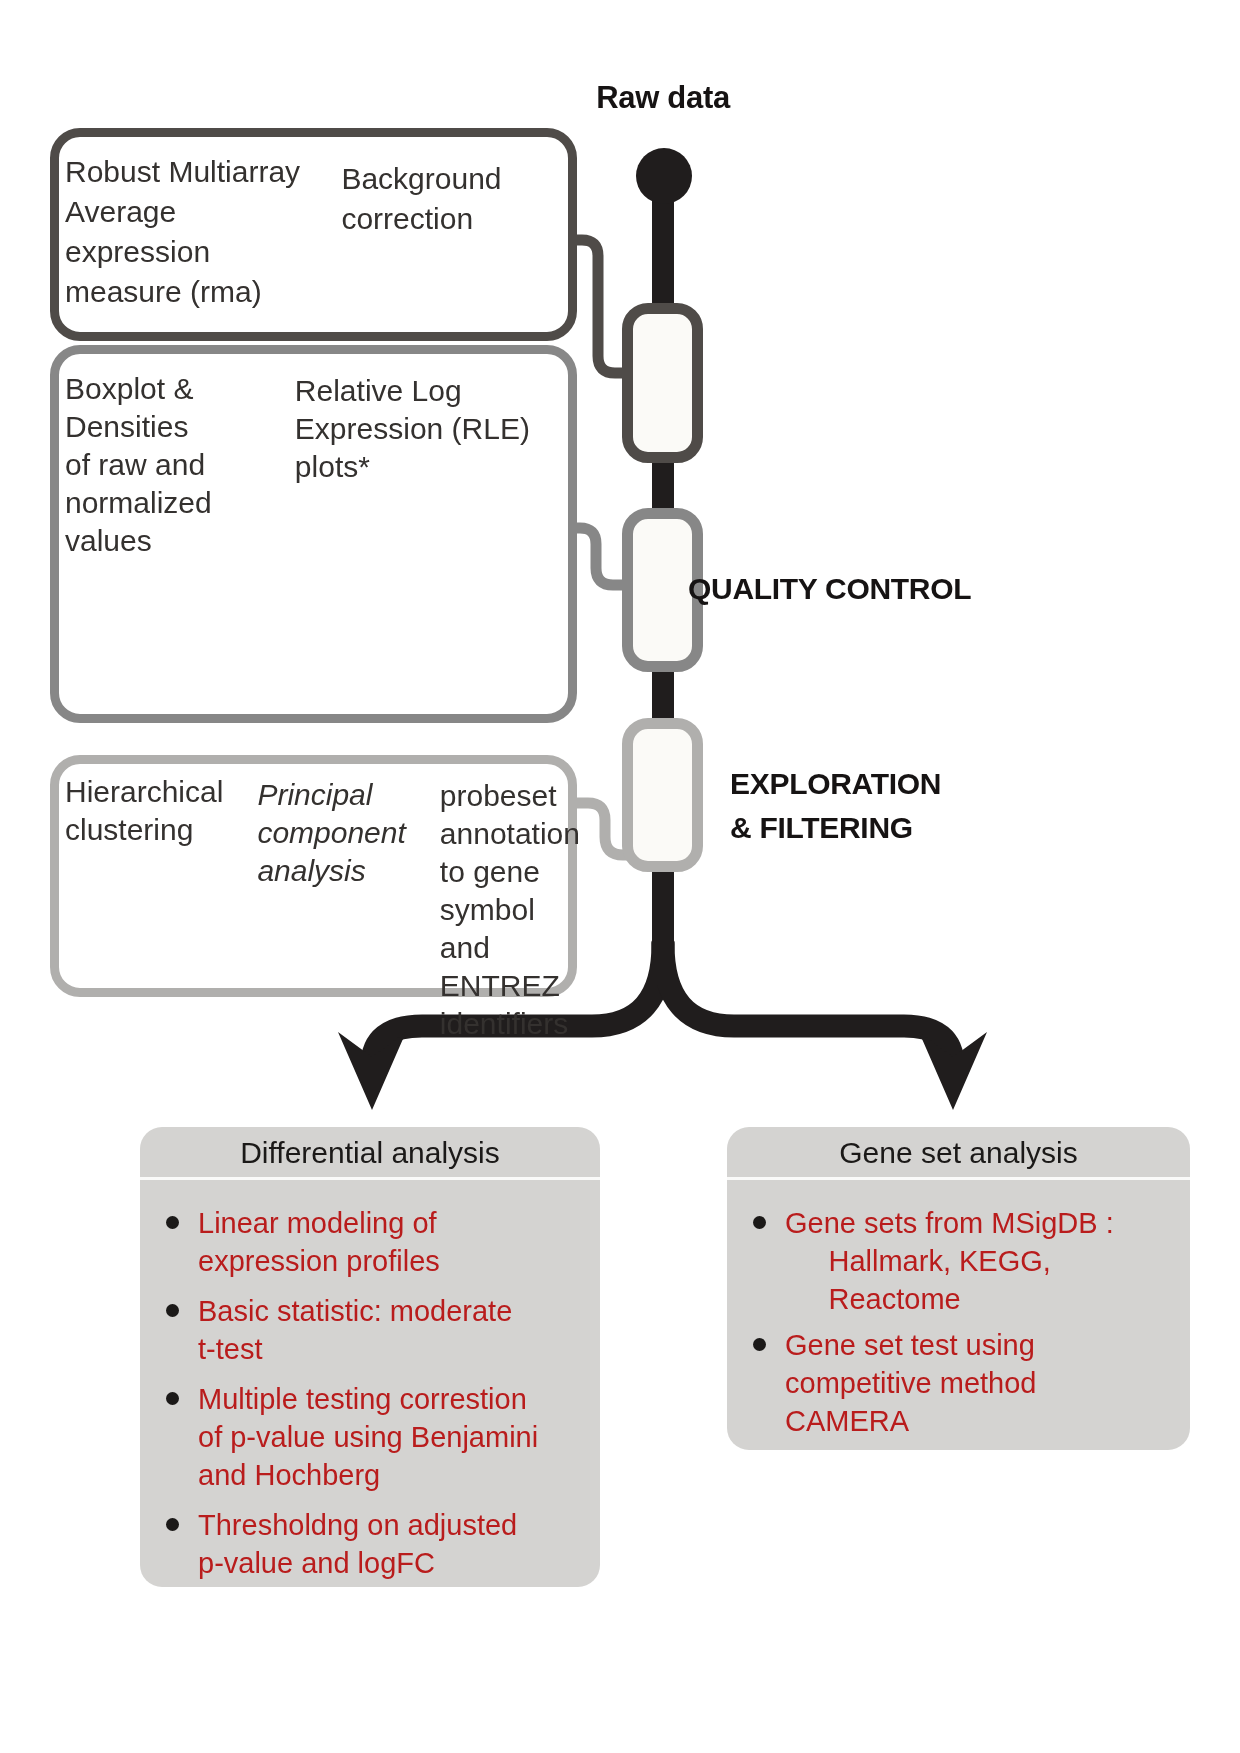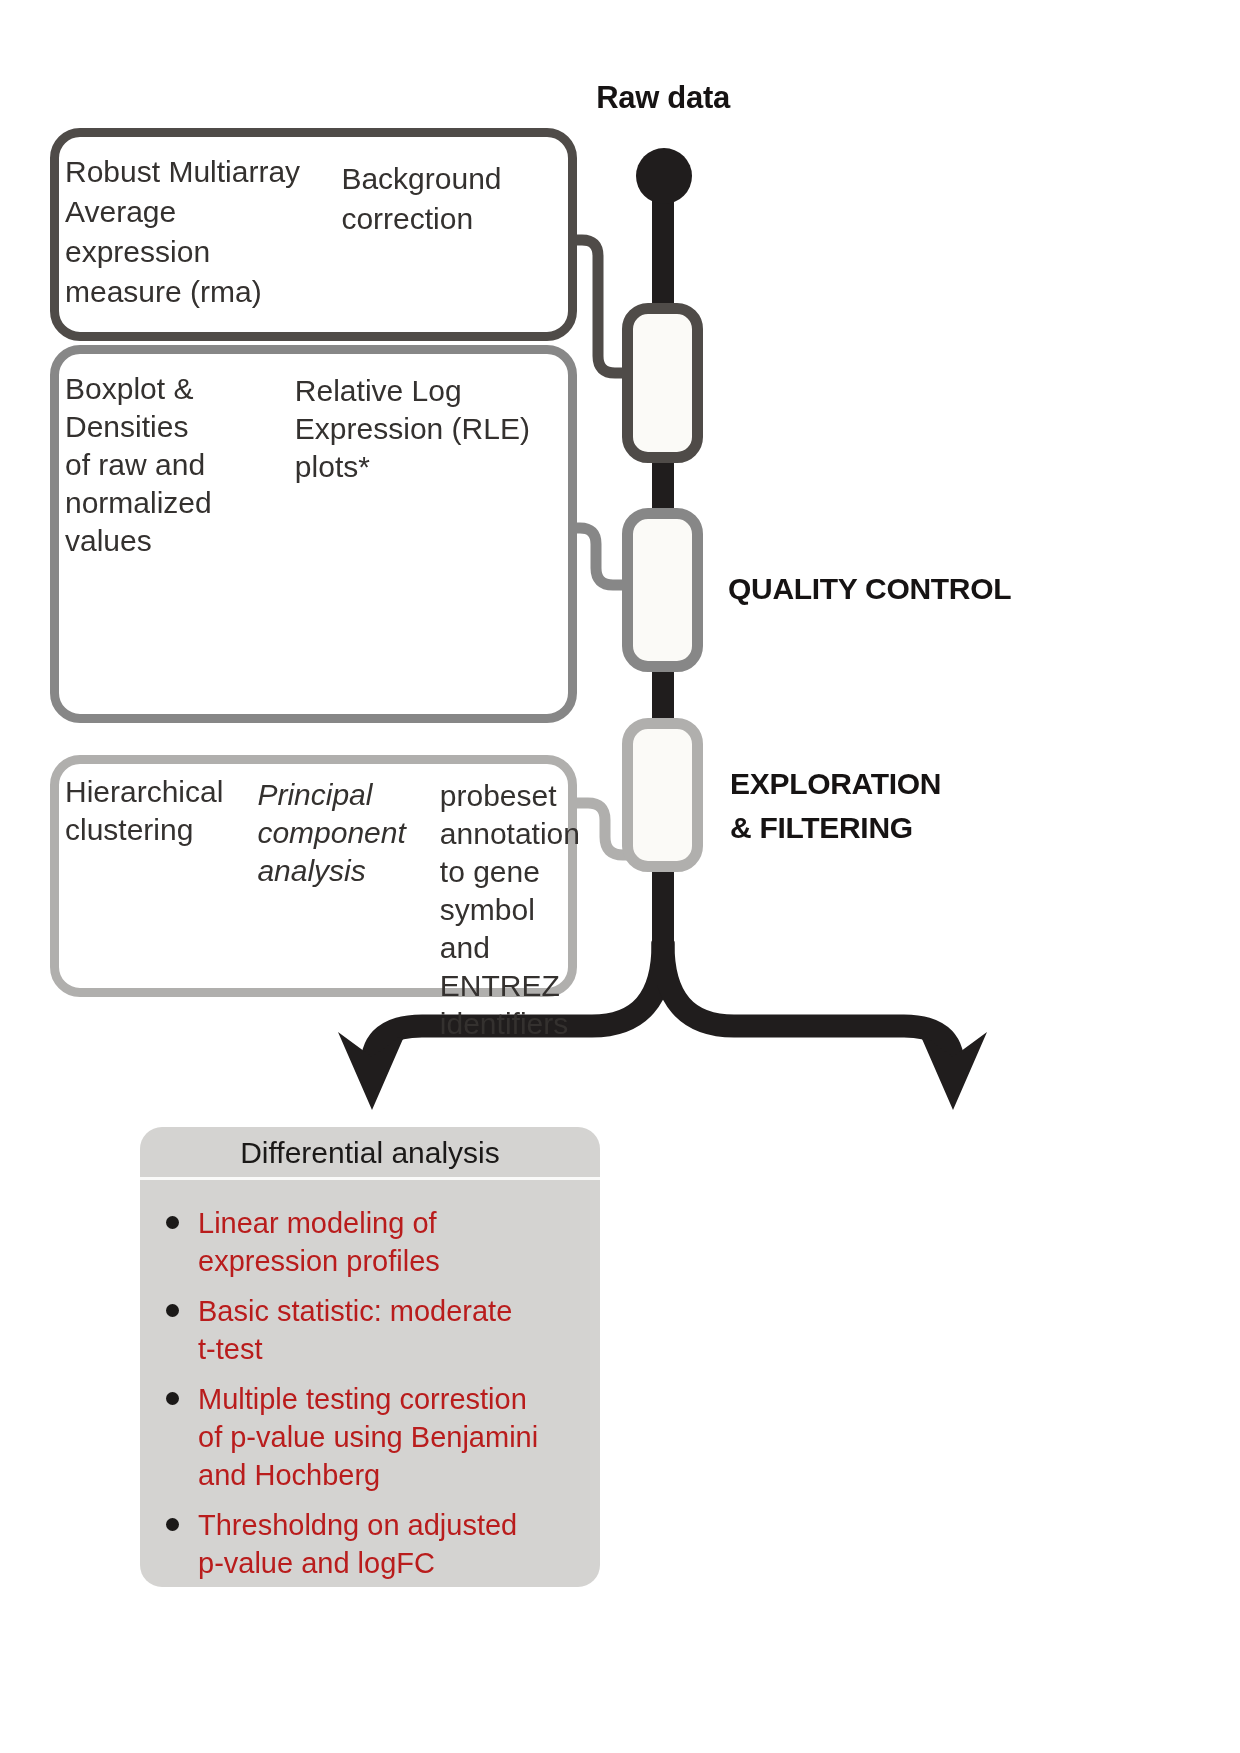--- a/index.html
+++ b/index.html
@@ -19,21 +19,21 @@
   
   .station{width:81px;height:160px;left:622px;border-radius:26px;
     background:#fbfaf7;box-sizing:border-box;}
   .s1{top:303px;border:11px solid #4f4b48;}
   .s2{top:508px;height:164px;border:11px solid #878787;}
   .s3{top:718px;height:154px;border:11px solid #b0afad;}
 
   
   .stage-label{font-size:30px;font-weight:700;color:#161313;letter-spacing:-0.3px;line-height:44px;}
   .l1{left:728px;top:372px;}
-  .l2{left:728px;top:567px;}
+  .l2{left:688px;top:567px;}
   .l3{left:730px;top:762px;}
 
   
   .mbox{left:50px;width:527px;box-sizing:border-box;border-radius:30px;
     background:#ffffff;display:flex;flex-direction:row;}
   .mbox1{top:128px;height:213px;border:9px solid #4f4b48;}
   .mbox2{top:345px;height:378px;border:9px solid #878787;}
   .mbox3{top:755px;height:242px;border:9px solid #b0afad;gap:12px;}
   .msec{font-size:30px;line-height:38px;color:#34312f;padding-left:6px;}
   .mbox1 .msec{line-height:40px;}
@@ -140,14 +140,31 @@
 and Hochberg</span>
       </div>
       <div class="bullet">
         <span class="bdot"></span>
         <span class="btext multiline">Thresholdng on adjusted
 p-value and logFC</span>
       </div>
     </div>
   </div>
 
+  <div class="abs abox abox-right">
+    <div class="atitle">Gene set analysis</div>
+    <div class="abody">
+      <div class="bullet">
+        <span class="bdot"></span>
+        <span class="btext multiline">Gene sets from MSigDB :
+  Hallmark, KEGG,
+  Reactome</span>
+      </div>
+      <div class="bullet">
+        <span class="bdot"></span>
+        <span class="btext multiline">Gene set test using
+competitive method
+CAMERA</span>
+      </div>
+    </div>
+  </div>
 
 </div>
 
 </body></html>

